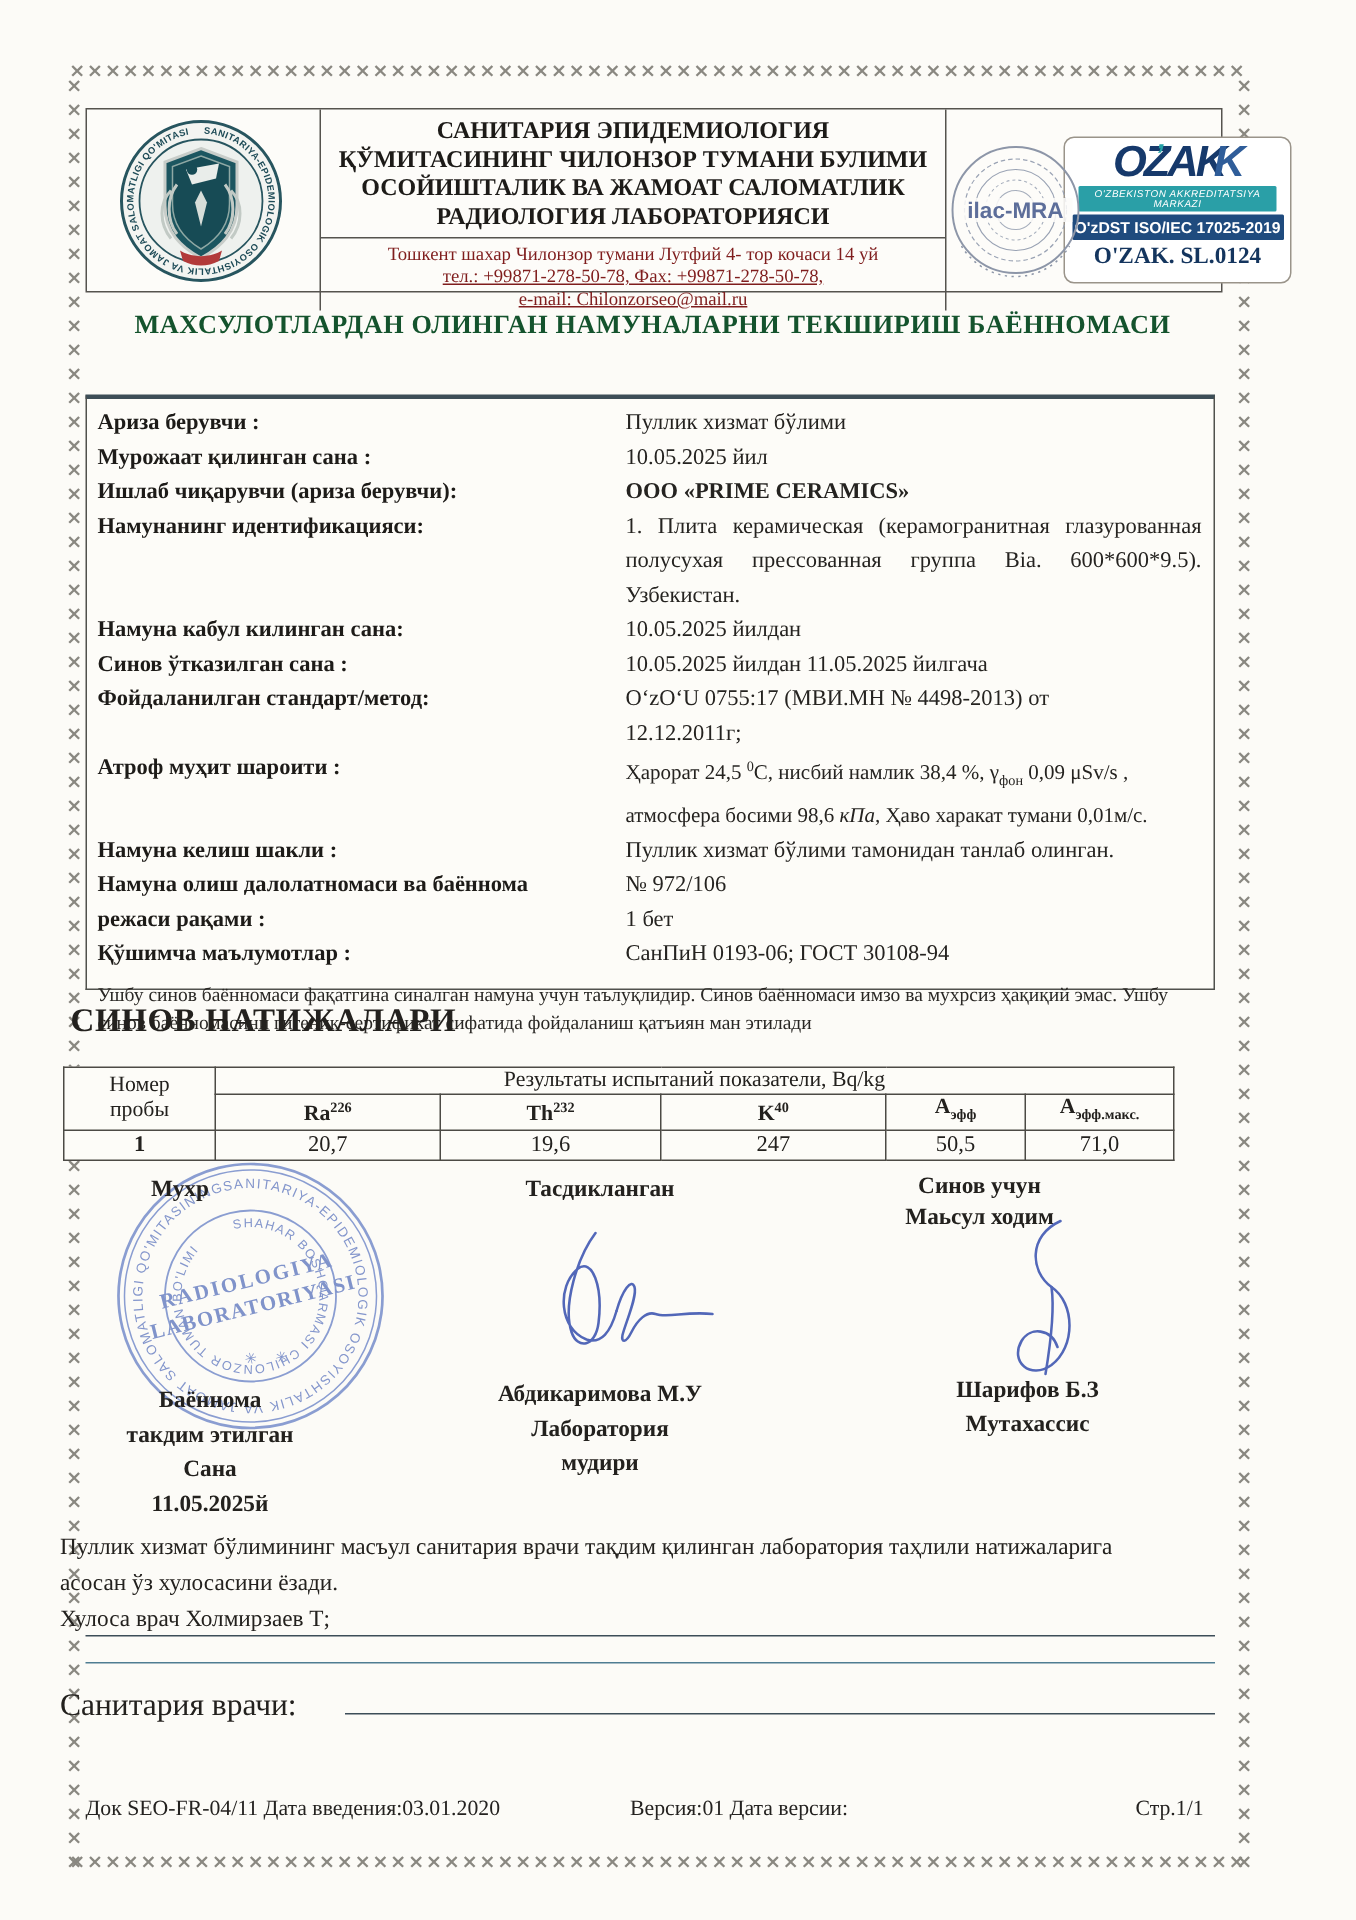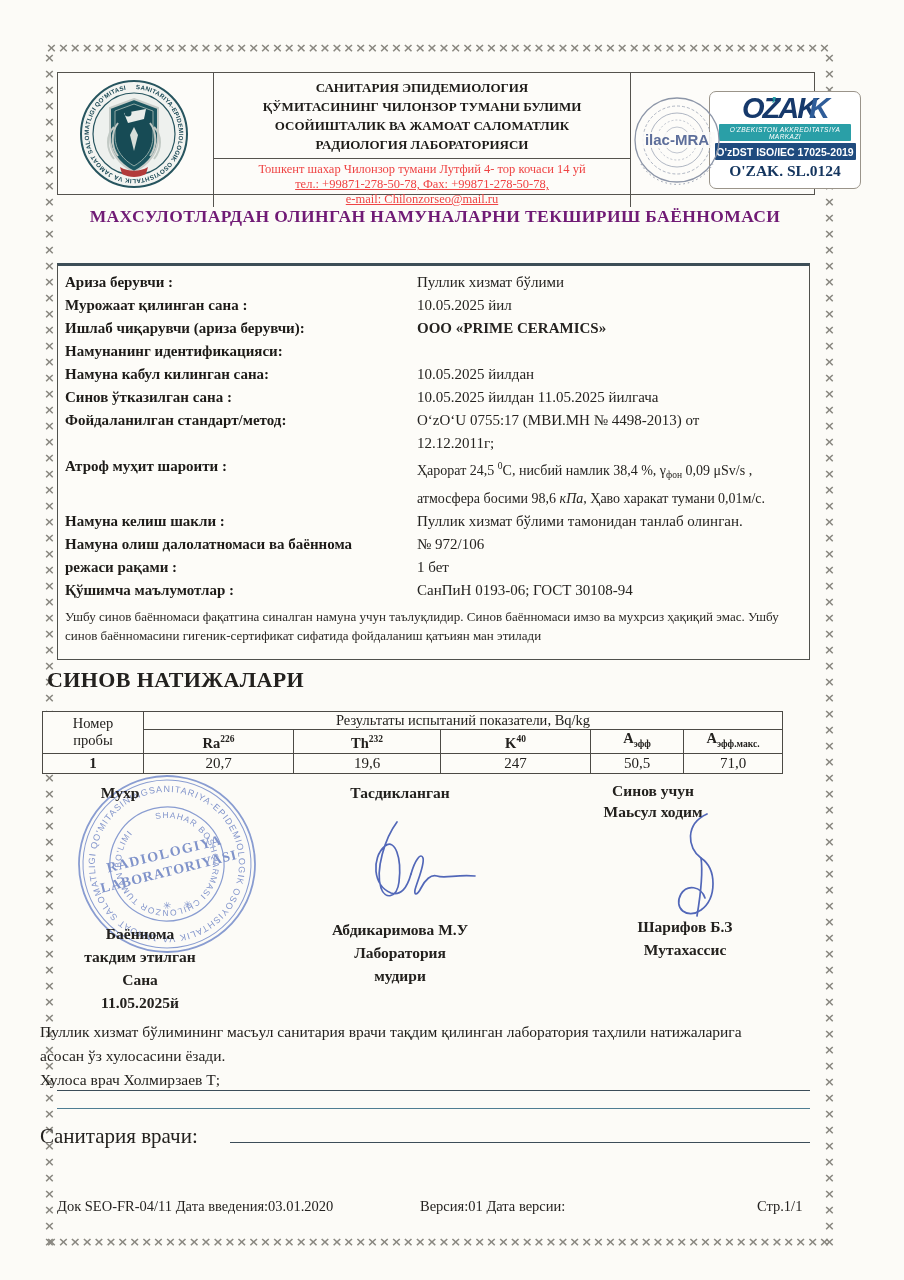--- a/index.html
+++ b/index.html
@@ -12,39 +12,39 @@
   .b-bottom{left:46px;top:1236px;width:786px;height:14px;}
   .b-left,.b-right{writing-mode:vertical-rl;width:14px;height:1196px;top:50px;line-height:13px;}
   .b-left{left:42px;}
   .b-right{left:822px;}
 
   
   .hdr{position:absolute;left:57px;top:72px;width:756px;height:121px;border:1.6px solid #55534e;
        display:grid;grid-template-columns:155px 418px 1fr;background:#fdfcf9;}
   .hdr-cell{position:relative;}
   .hdr-mid{border-left:1.4px solid #55534e;border-right:1.4px solid #55534e;text-align:center;}
-  .org-lines{padding-top:5px;font-weight:bold;font-size:13px;line-height:19px;color:#1d1b18;}
+  .org-lines{padding-top:5px;font-weight:bold;font-size:16px;line-height:19px;color:#1d1b18;}
   .hdr-divider{border-top:1.3px solid #55534e;margin-top:4px;}
-  .addr{font-size:12.5px;line-height:15px;padding-top:3px;color:#ef4444;}
+  .addr{font-size:12.5px;line-height:15px;padding-top:3px;color:#7f1d1d;}
   .addr .u{text-decoration:underline;}
   .logos{display:flex;align-items:center;justify-content:flex-end;padding-right:6px;}
   .ozak-box{width:152px;height:98px;border:1.5px solid #9a948a;border-radius:7px;background:#fff;
             text-align:center;padding-top:2px;box-sizing:border-box;position:relative;}
   .ozak-word{font-family:"Liberation Sans",sans-serif;font-weight:bold;font-style:italic;
              font-size:29px;line-height:29px;color:#16396b;letter-spacing:-2px;position:relative;}
   .ozak-word .k2{color:#2f5d99;margin-left:-7px;}
   .ozak-word .apo{position:absolute;top:-4px;margin-left:-58px;color:#24a1a6;font-size:20px;}
   .ozak-sub{background:#2a9fa7;color:#fff;font-family:"Liberation Sans",sans-serif;font-style:italic;
             font-size:6.6px;letter-spacing:.4px;width:88%;margin:1px auto 2px;padding:1.5px 0;border-radius:1px;}
   .ozak-std{background:#1f4b7e;color:#fff;font-family:"Liberation Sans",sans-serif;font-weight:bold;
             font-size:10.5px;width:94%;margin:0 auto 2px;padding:2.5px 0;border-radius:1px;}
   .ozak-cert{color:#14355e;font-weight:bold;font-size:15.5px;}
 
   .doc-title{position:absolute;left:57px;top:206px;width:756px;text-align:center;font-weight:bold;
-             font-size:17.5px;letter-spacing:.4px;color:#701a75;}
+             font-size:17.5px;letter-spacing:.4px;color:#14532d;}
 
   
   .info-box{position:absolute;left:57px;top:263px;width:753px;height:397px;box-sizing:border-box;
             border:1.6px solid #50514d;border-top:3px solid #3d4e57;background:#fdfcf8;padding:5px 8px 0 7px;}
   .irow{display:grid;grid-template-columns:352px 1fr;}
   .lbl{font-weight:bold;font-size:15px;line-height:23px;color:#1d1b18;}
   .val{font-size:15px;line-height:23px;color:#252320;}
   .val.j{text-align:justify;}
   .val.b{font-weight:bold;}
   .val-sm{font-size:14px;}
@@ -148,20 +148,21 @@
     <div class="irow">
       <div class="lbl">Мурожаат қилинган сана :</div>
       <div class="val">10.05.2025 йил</div>
     </div>
     <div class="irow">
       <div class="lbl">Ишлаб чиқарувчи (ариза берувчи):</div>
       <div class="val b">ООО «PRIME CERAMICS»</div>
     </div>
     <div class="irow">
       <div class="lbl">Намунанинг идентификацияси:</div>
+      <div class="val j">1. Плита керамическая (керамогранитная глазурованная полусухая прессованная группа Bia. 600*600*9.5). Узбекистан.</div>
     </div>
     <div class="irow">
       <div class="lbl">Намуна кабул килинган сана:</div>
       <div class="val">10.05.2025 йилдан</div>
     </div>
     <div class="irow">
       <div class="lbl">Синов ўтказилган сана :</div>
       <div class="val">10.05.2025 йилдан 11.05.2025 йилгача</div>
     </div>
     <div class="irow">

